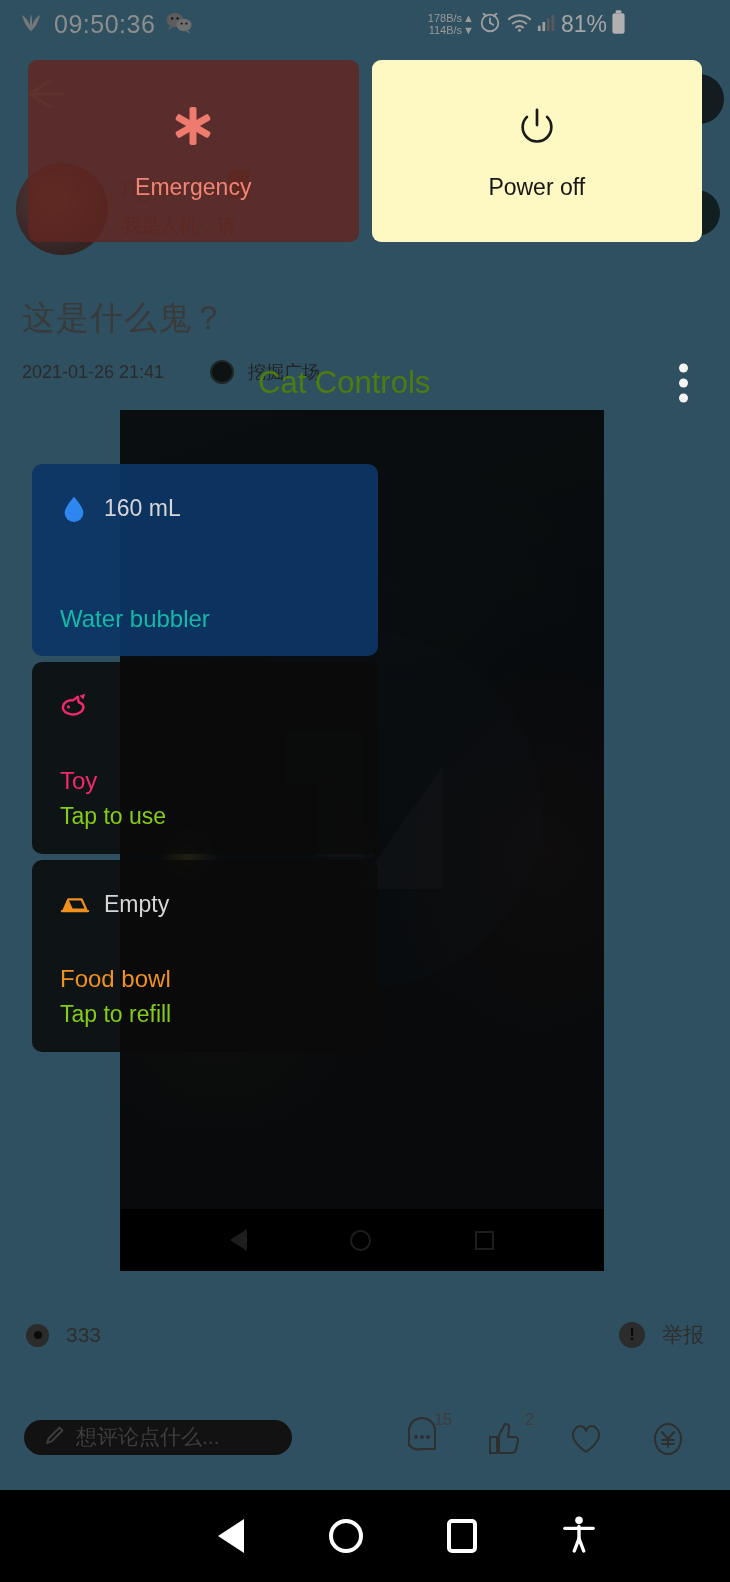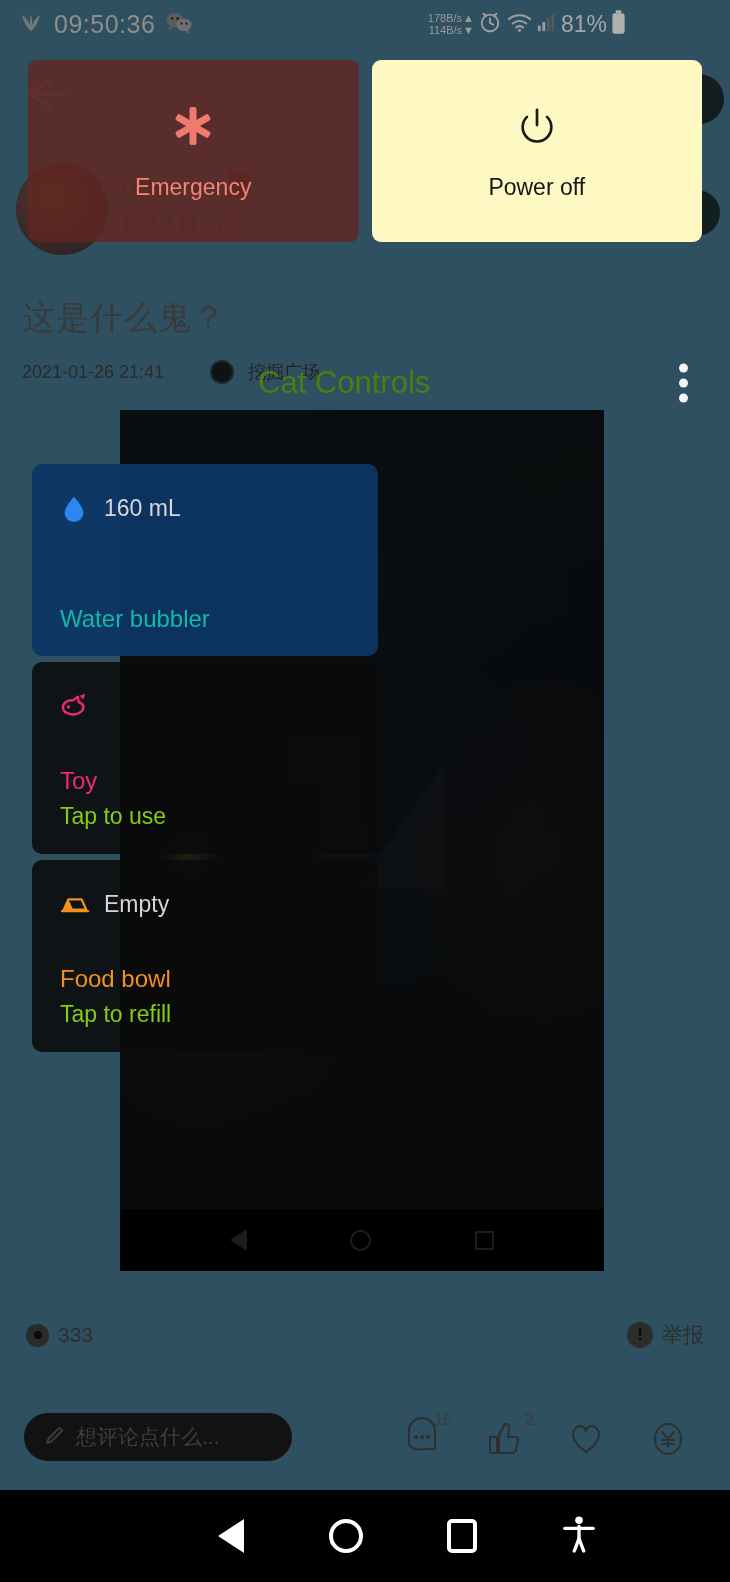--- a/index.html
+++ b/index.html
@@ -253,21 +253,21 @@
 
   
   .stats-row {
     position: absolute; left: 0; top: 1305px;
     width: 730px; height: 60px;
     display: flex; align-items: center;
     padding: 0 26px;
     z-index: 20;
   }
   .stat {
-    display: flex; align-items: center; gap: 9px;
+    display: flex; align-items: center; gap: 17px;
     font-size: 21px; color: #2e2e2e;
   }
   .stat.right { margin-left: auto; }
   .eye-ic {
     width: 23px; height: 23px; border-radius: 50%;
     background: #2b2b2b;
     display: flex; align-items: center; justify-content: center;
   }
   .eye-ic::after {
     content: ''; width: 8px; height: 8px; border-radius: 50%;
@@ -281,21 +281,21 @@
   }
 
   .comment-bar {
     position: absolute; left: 0; top: 1398px;
     width: 730px; height: 78px;
     display: flex; align-items: center;
     padding: 0 24px;
     z-index: 20;
   }
   .comment-input {
-    width: 268px; height: 48px;
+    width: 268px; height: 35px;
     border-radius: 24px;
     background: #121212;
     display: flex; align-items: center; gap: 10px;
     padding: 0 20px;
   }
   .comment-ph { font-size: 21px; color: #3e3e3e; }
   .cb-icons {
     margin-left: auto;
     display: flex; align-items: center; gap: 42px;
     padding-right: 18px;

